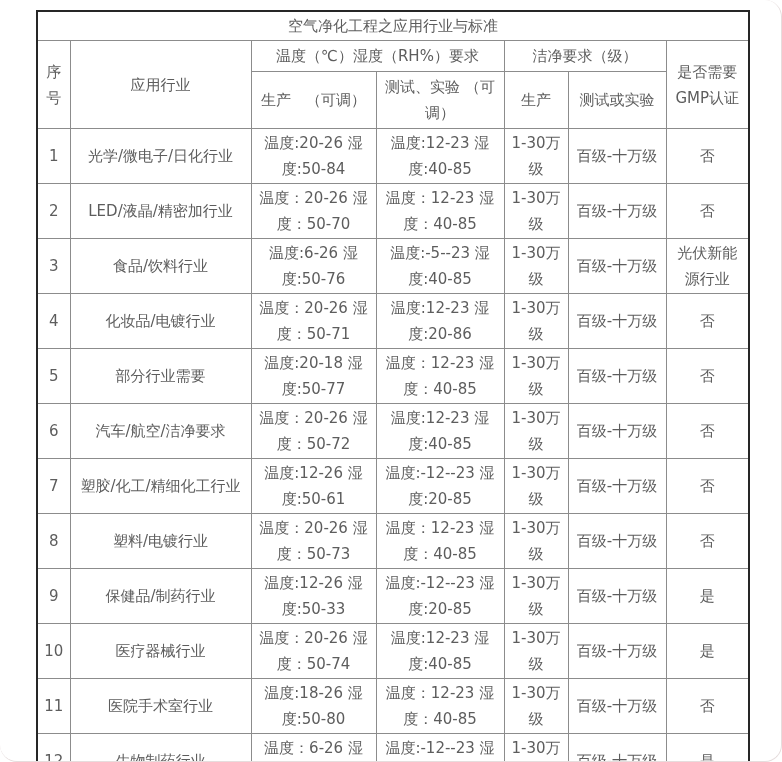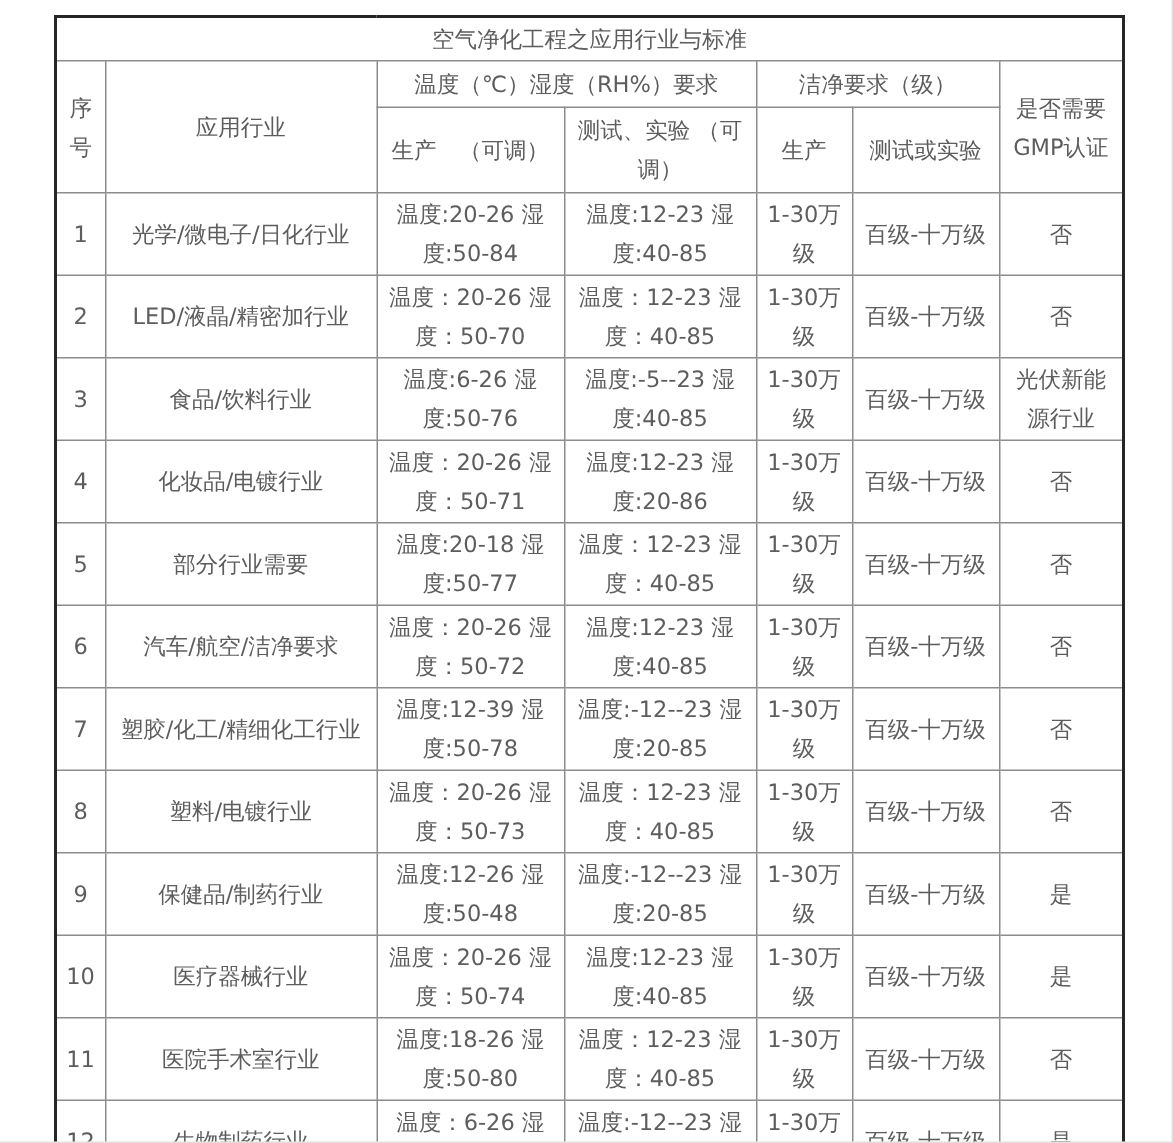--- a/index.html
+++ b/index.html
@@ -10,20 +10,21 @@
   }
   .page {
     position: relative;
     width: 782px;
     height: 762px;
     background: #ffffff;
     border-right: 1px solid #e6dddd;
     border-bottom: 1px solid #e6dddd;
     box-sizing: border-box;
     overflow: hidden;
+    border-radius: 17px;
   }
   table.main {
     position: absolute;
     left: 36px;
     top: 10px;
     width: 712px;
     border-collapse: collapse;
     table-layout: fixed;
     border: 2px solid #262626;
   }
@@ -131,39 +132,39 @@
         <td>汽车/航空/洁净要求</td>
         <td>温度：20-26 湿度：50-72</td>
         <td>温度:12-23  湿度:40-85</td>
         <td>1-30万级</td>
         <td>百级-十万级</td>
         <td>否</td>
       </tr>
       <tr class="data">
         <td>7</td>
         <td>塑胶/化工/精细化工行业</td>
-        <td>温度:12-39  湿度:50-78</td>
+        <td>温度:12-26  湿度:50-61</td>
         <td>温度:-12--23  湿度:20-85</td>
         <td>1-30万级</td>
         <td>百级-十万级</td>
         <td>否</td>
       </tr>
       <tr class="data">
         <td>8</td>
         <td>塑料/电镀行业</td>
         <td>温度：20-26 湿度：50-73</td>
         <td>温度：12-23 湿度：40-85</td>
         <td>1-30万级</td>
         <td>百级-十万级</td>
         <td>否</td>
       </tr>
       <tr class="data">
         <td>9</td>
         <td>保健品/制药行业</td>
-        <td>温度:12-26  湿度:50-48</td>
+        <td>温度:12-26  湿度:50-33</td>
         <td>温度:-12--23  湿度:20-85</td>
         <td>1-30万级</td>
         <td>百级-十万级</td>
         <td>是</td>
       </tr>
       <tr class="data">
         <td>10</td>
         <td>医疗器械行业</td>
         <td>温度：20-26 湿度：50-74</td>
         <td>温度:12-23  湿度:40-85</td>

